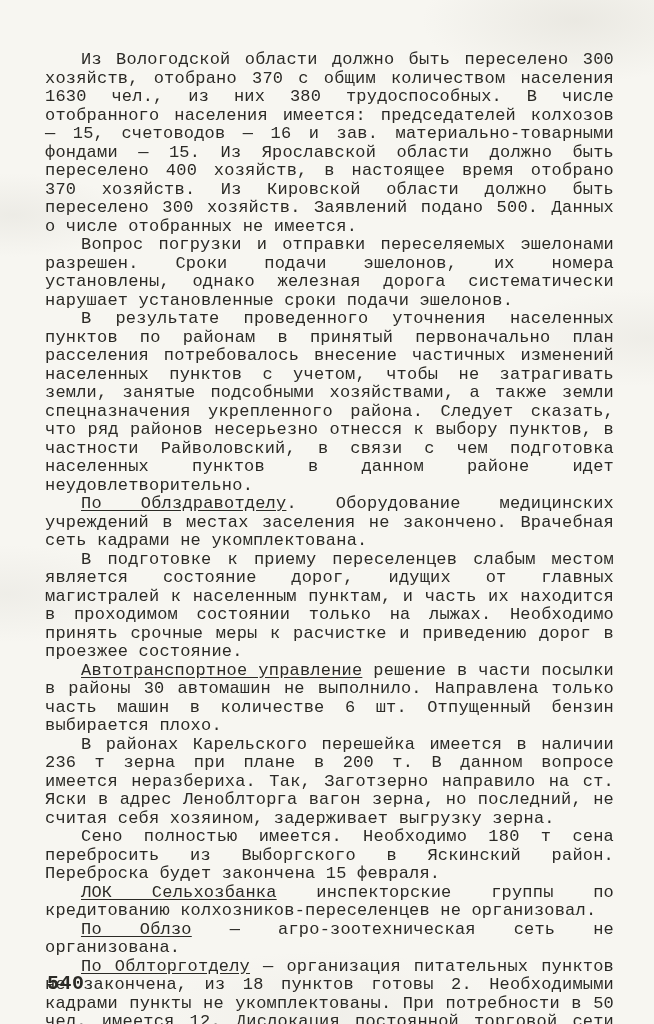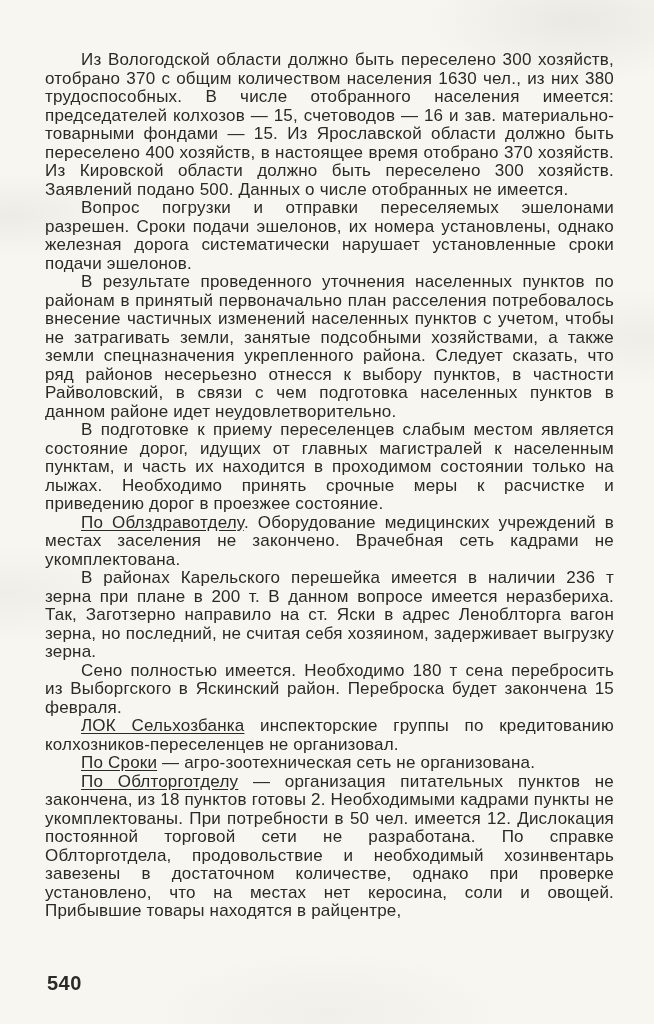--- a/index.html
+++ b/index.html
@@ -17,21 +17,21 @@
     height: 1024px;
     margin: 0 auto;
     background:
       radial-gradient(ellipse 220px 90px at 88% 2%, rgba(205,202,192,0.30), rgba(205,202,192,0) 70%),
       radial-gradient(ellipse 160px 60px at 2% 21%, rgba(200,198,190,0.22), rgba(200,198,190,0) 70%),
       radial-gradient(ellipse 200px 70px at 99% 33%, rgba(205,202,194,0.20), rgba(205,202,194,0) 70%),
       radial-gradient(ellipse 180px 70px at 1% 58%, rgba(200,198,190,0.18), rgba(200,198,190,0) 70%),
       radial-gradient(ellipse 260px 90px at 50% 99%, rgba(210,208,200,0.18), rgba(210,208,200,0) 70%),
       var(--paper);
     overflow: hidden;
-    font-family: Liberation Sans, sans-serif;
+    font-family: Liberation Mono, monospace;
     color: var(--ink);
   }
   .text-block {
     position: absolute;
     top: 51px;
     left: 45px;
     width: 569px;
     font-size: 17px;
     line-height: 18.5px;
     letter-spacing: 0.2px;
@@ -56,22 +56,23 @@
   }
 </style>
 </head>
 <body>
 
 <div class="scan-page">
   <div class="text-block" id="paragraphs">
       <p class="para">Из Вологодской области должно быть переселено 300 хозяйств, отобрано 370 с общим количеством населения 1630 чел., из них 380 трудоспособных. В числе отобранного населения имеется: председателей колхозов — 15, счетоводов — 16 и зав. материально-товарными фондами — 15. Из Ярославской области должно быть переселено 400 хозяйств, в настоящее время отобрано 370 хозяйств. Из Кировской области должно быть переселено 300 хозяйств. Заявлений подано 500. Данных о числе отобранных не имеется.</p>
       <p class="para">Вопрос погрузки и отправки переселяемых эшелонами разрешен. Сроки подачи эшелонов, их номера установлены, однако железная дорога систематически нарушает установленные сроки подачи эшелонов.</p>
       <p class="para">В результате проведенного уточнения населенных пунктов по районам в принятый первоначально план расселения потребовалось внесение частичных изменений населенных пунктов с учетом, чтобы не затрагивать земли, занятые подсобными хозяйствами, а также земли спецназначения укрепленного района. Следует сказать, что ряд районов несерьезно отнесся к выбору пунктов, в частности Райволовский, в связи с чем подготовка населенных пунктов в данном районе идет неудовлетворительно.</p>
+      <p class="para"><span class="lead">По Облздравотделу</span>. Оборудование медицинских учреждений в местах заселения не закончено. Врачебная сеть кадрами не укомплектована.</p>
       <p class="para">В подготовке к приему переселенцев слабым местом является состояние дорог, идущих от главных магистралей к населенным пунктам, и часть их находится в проходимом состоянии только на лыжах. Необходимо принять срочные меры к расчистке и приведению дорог в проезжее состояние.</p>
-      <p class="para"><span class="lead">По Облздравотделу</span>. Оборудование медицинских учреждений в местах заселения не закончено. Врачебная сеть кадрами не укомплектована.</p>
+      <p class="para"><span class="lead">Автотранспортное управление</span> решение в части посылки в районы 30 автомашин не выполнило. Направлена только часть машин в количестве 6 шт. Отпущенный бензин выбирается плохо.</p>
       <p class="para">В районах Карельского перешейка имеется в наличии 236 т зерна при плане в 200 т. В данном вопросе имеется неразбериха. Так, Заготзерно направило на ст. Яски в адрес Леноблторга вагон зерна, но последний, не считая себя хозяином, задерживает выгрузку зерна.</p>
       <p class="para">Сено полностью имеется. Необходимо 180 т сена перебросить из Выборгского в Яскинский район. Переброска будет закончена 15 февраля.</p>
       <p class="para"><span class="lead">ЛОК Сельхозбанка</span> инспекторские группы по кредитованию колхозников-переселенцев не организовал.</p>
-      <p class="para"><span class="lead">По Сроки</span> — агро-зоотехническая сеть не организована.</p>
+      <p class="para"><span class="lead">По Облзо</span> — агро-зоотехническая сеть не организована.</p>
       <p class="para"><span class="lead">По Облторготделу</span> — организация питательных пунктов не закончена, из 18 пунктов готовы 2. Необходимыми кадрами пункты не укомплектованы. При потребности в 50 чел. имеется 12. Дислокация постоянной торговой сети не разработана. По справке Облторготдела, продовольствие и необходимый хозинвентарь завезены в достаточном количестве, однако при проверке установлено, что на местах нет керосина, соли и овощей. Прибывшие товары находятся в райцентре,</p>
     </div>
   <div class="page-number">540</div>
 </div>
 
 </body></html>

